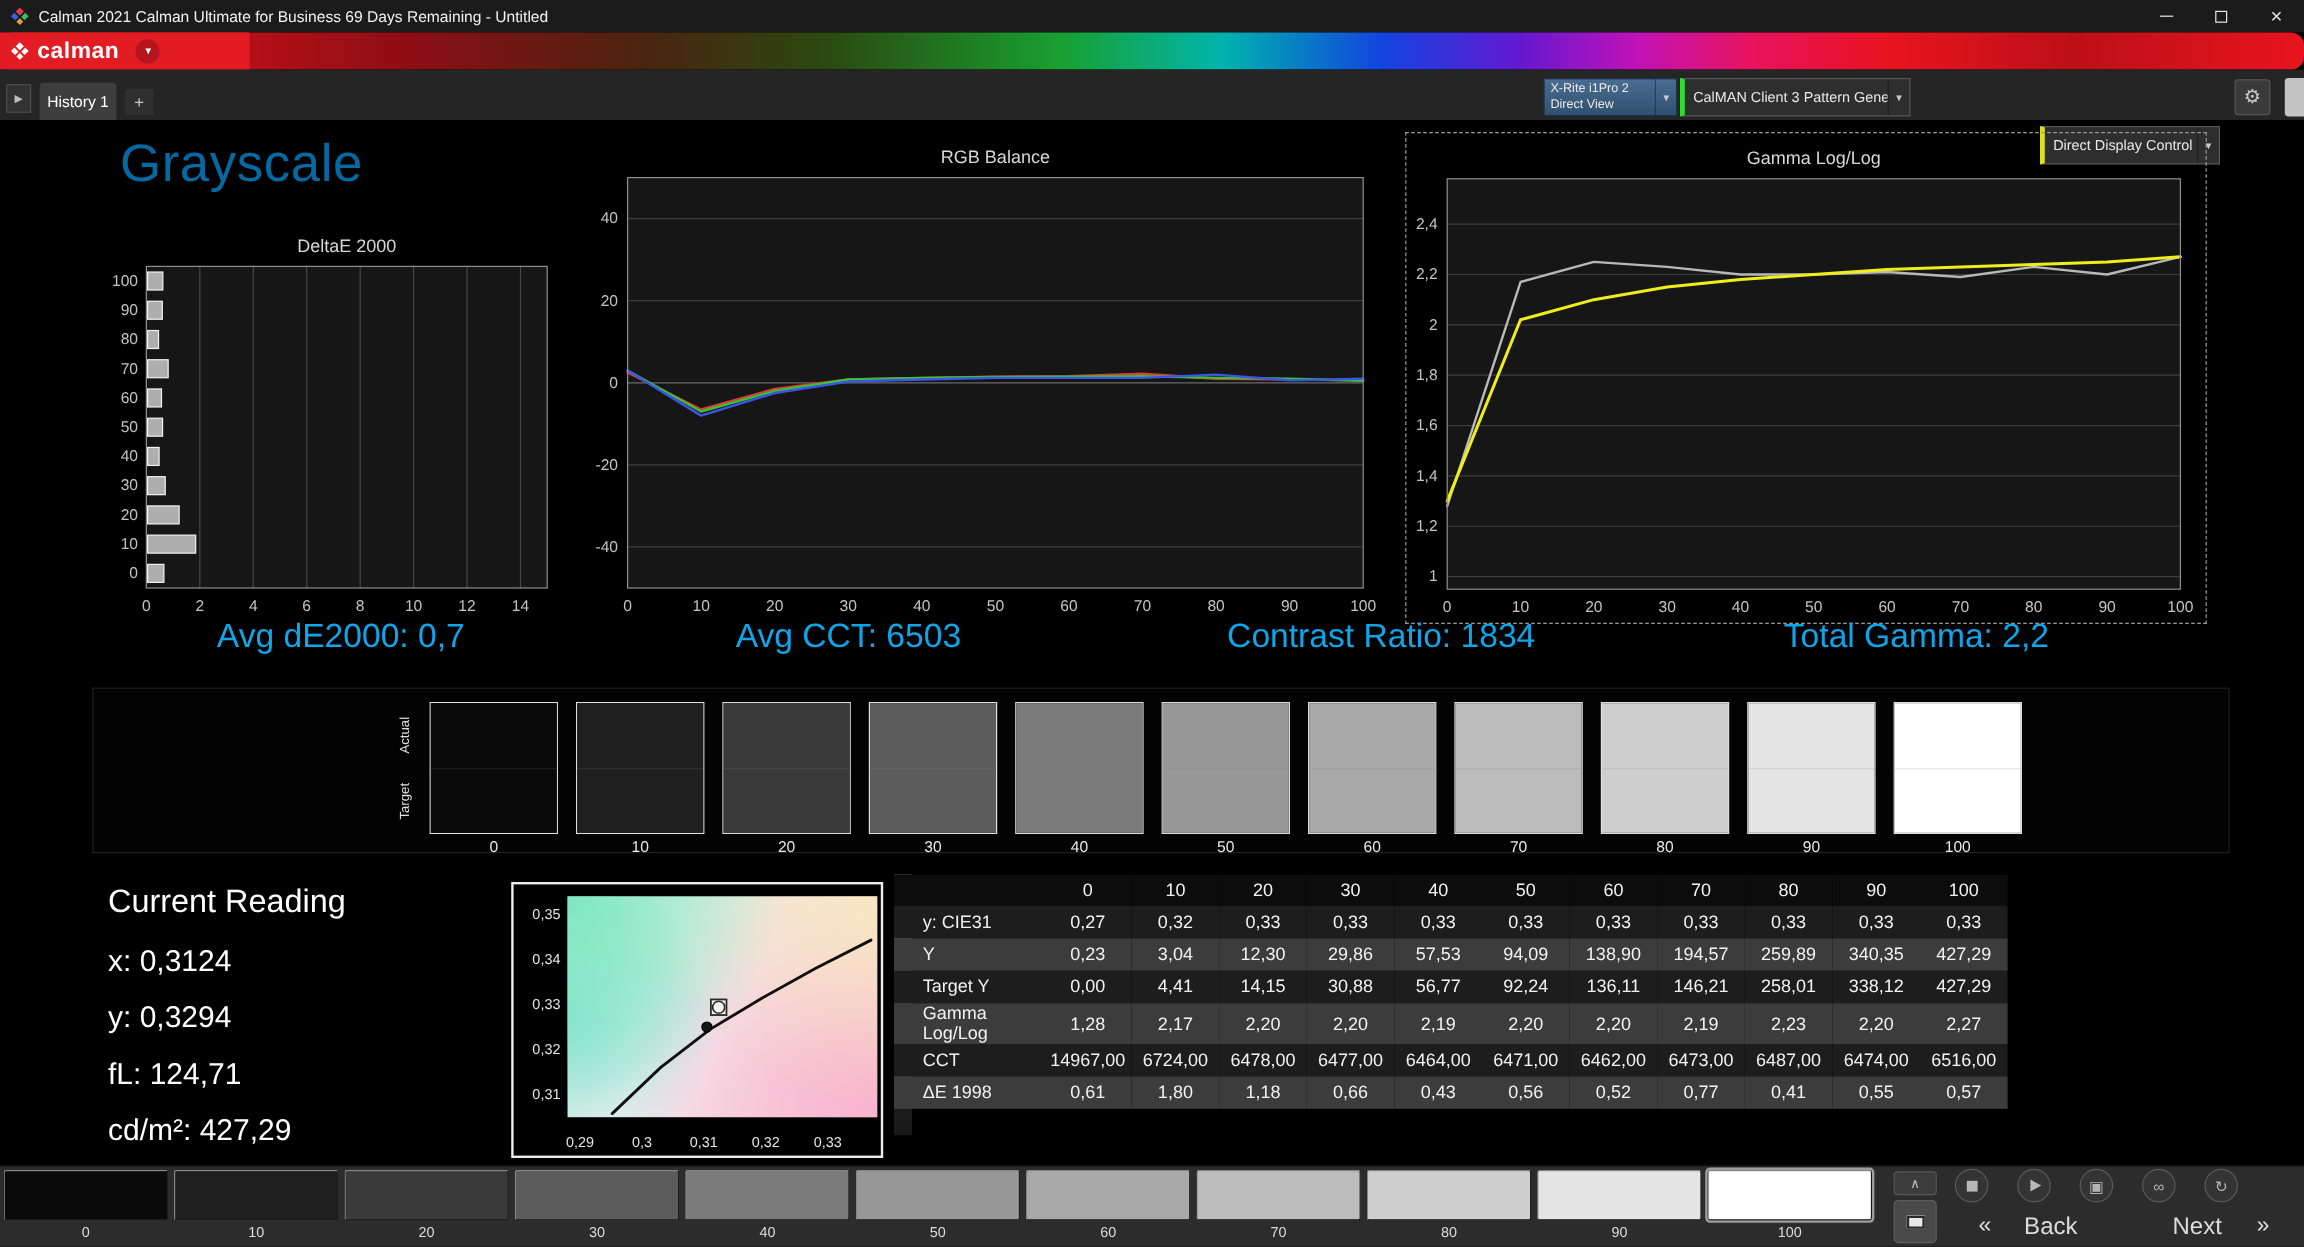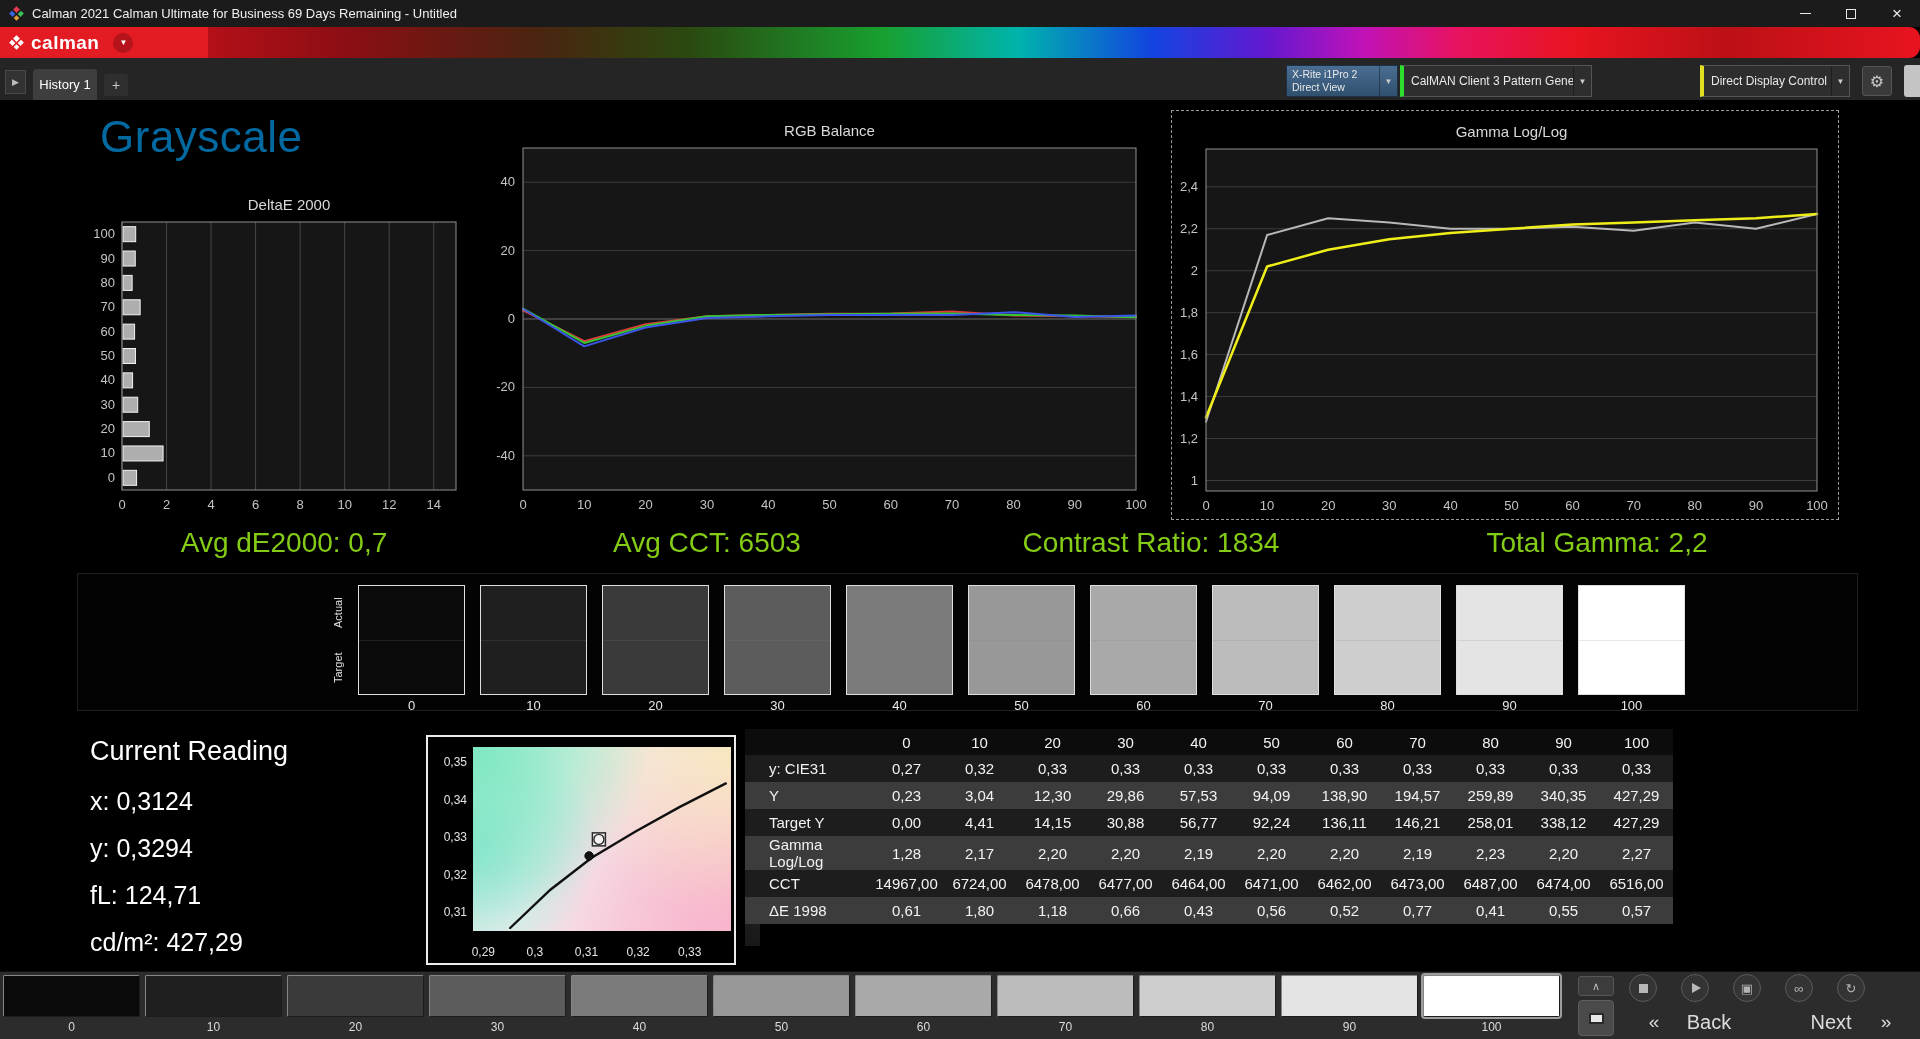--- a/index.html
+++ b/index.html
@@ -48,36 +48,36 @@
   .device-box { position:absolute; top:7px; height:32px; background:#2e2e2e; border:1px solid #555;
                 display:flex; align-items:center; color:#e8e8e8; cursor:pointer; }
   #meter-box { left:1286px; width:112px; background:linear-gradient(180deg,#4a6d92,#30506e); border-color:#1c3048;align-items:flex-end; }
   #meter-box .lines { flex:1; padding:2px 5px; font-size:10.5px; line-height:13px; white-space:nowrap; overflow:hidden; }
   .device-chevron { width:18px; align-self:stretch; display:flex; align-items:center; justify-content:center;
                     font-size:8px; color:#ccc; border-left:1px solid rgba(0,0,0,.35); }
   #meter-badge { position:absolute; left:1415px; top:10px; width:26px; height:26px; border-radius:50%;
                  background:#1e56e0; border:2px solid #4a7af0; color:#fff; font-size:11px;
                  display:flex; align-items:center; justify-content:center;font-family:Liberation Mono, monospace; }
   #source-box { left:1400px; width:192px; border-left:4px solid #2ede2e; font-size:12px; }
-  #display-box { left:1700px; width:150px; border-left:4px solid #e0de20; font-size:12px; }
+  #display-box { left:1700px; width:150px; border-left:4px solid #e0de20; font-size:12px;margin-top:40px; }
   .device-box .lbl { flex:1; padding:0 7px; white-space:nowrap; overflow:hidden; }
   #gear-btn { position:absolute; left:1862px; top:8px; width:30px; height:30px; background:#3a3a3a;
               border:1px solid #555; border-radius:3px; color:#c8c8c8; font-size:16px;
               display:flex; align-items:center; justify-content:center; }
   #edge-btn { position:absolute; right:0; top:7px; width:16px; height:32px; background:#c4c4c4; border-radius:3px 0 0 3px; }
 
   
   #page-title { position:absolute; left:100px; top:112px; font-size:44px; color:#0369a1; letter-spacing:.5px; }
   .chart-box { position:absolute; }
   #chart-deltae { left:70px; top:186px; width:400px; height:348px; }
   #chart-rgb { left:470px; top:112px; width:700px; height:412px; }
   #gamma-panel { position:absolute; left:1171px; top:110px; width:668px; height:410px; border:1px dashed #9a9a9a; }
   #chart-gamma { position:absolute; left:0; top:0; width:666px; height:408px; }
   svg text { font-family:"Liberation Sans", sans-serif; }
-  .stat { position:absolute; top:527px; transform:translateX(-50%); color:#84cc16; font-size:28px; white-space:nowrap; }
+  .stat { position:absolute; top:514px; transform:translateX(-50%); color:#0ea5e9; font-size:28px; white-space:nowrap; }
   #stat-de { left:284px; } #stat-cct { left:707px; } #stat-contrast { left:1151px; } #stat-gamma { left:1597px; }
 
   
   #gray-strip { position:absolute; left:77px; top:573px; width:1781px; height:138px; background:#030303;
                 border:1px solid #1f1f1f; }
   .rot-label { position:absolute; left:254px; width:14px; color:#e0e0e0; font-size:11px;
                writing-mode:vertical-rl; transform:rotate(180deg); text-align:center; }
   #rot-actual { top:11px; height:55px; }
   #rot-target { top:66px; height:55px; }
   #strip-swatches { position:absolute; left:280px; top:11px; display:flex; gap:15px; }

